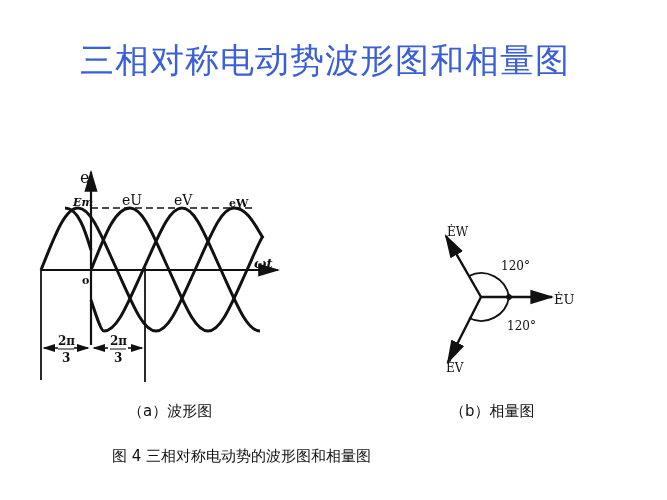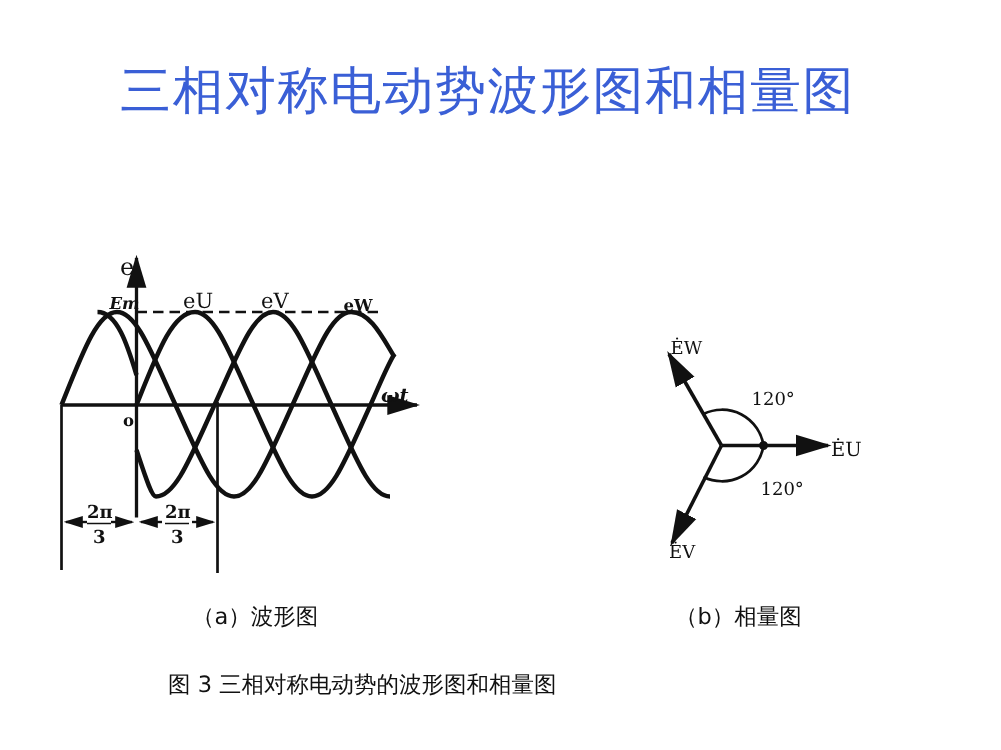--- a/index.html
+++ b/index.html
@@ -74,13 +74,13 @@
   </g>
   <text class="lbl" x="501" y="270" font-size="12">120°</text>
   <text class="lbl" x="507" y="330" font-size="12">120°</text>
   <text class="lbl" x="554" y="304" font-size="13">ĖU</text>
   <text class="lbl" x="446" y="372" font-size="12">ĖV</text>
   <text class="lbl" x="447" y="236" font-size="12">ĖW</text>
 </svg>
 
 <div class="caption cap-a">（a）波形图</div>
 <div class="caption cap-b">（b）相量图</div>
-<div class="caption fig">图 3  三相对称电动势的波形图和相量图</div>
+<div class="caption fig">图 4  三相对称电动势的波形图和相量图</div>
 
 </body></html>

